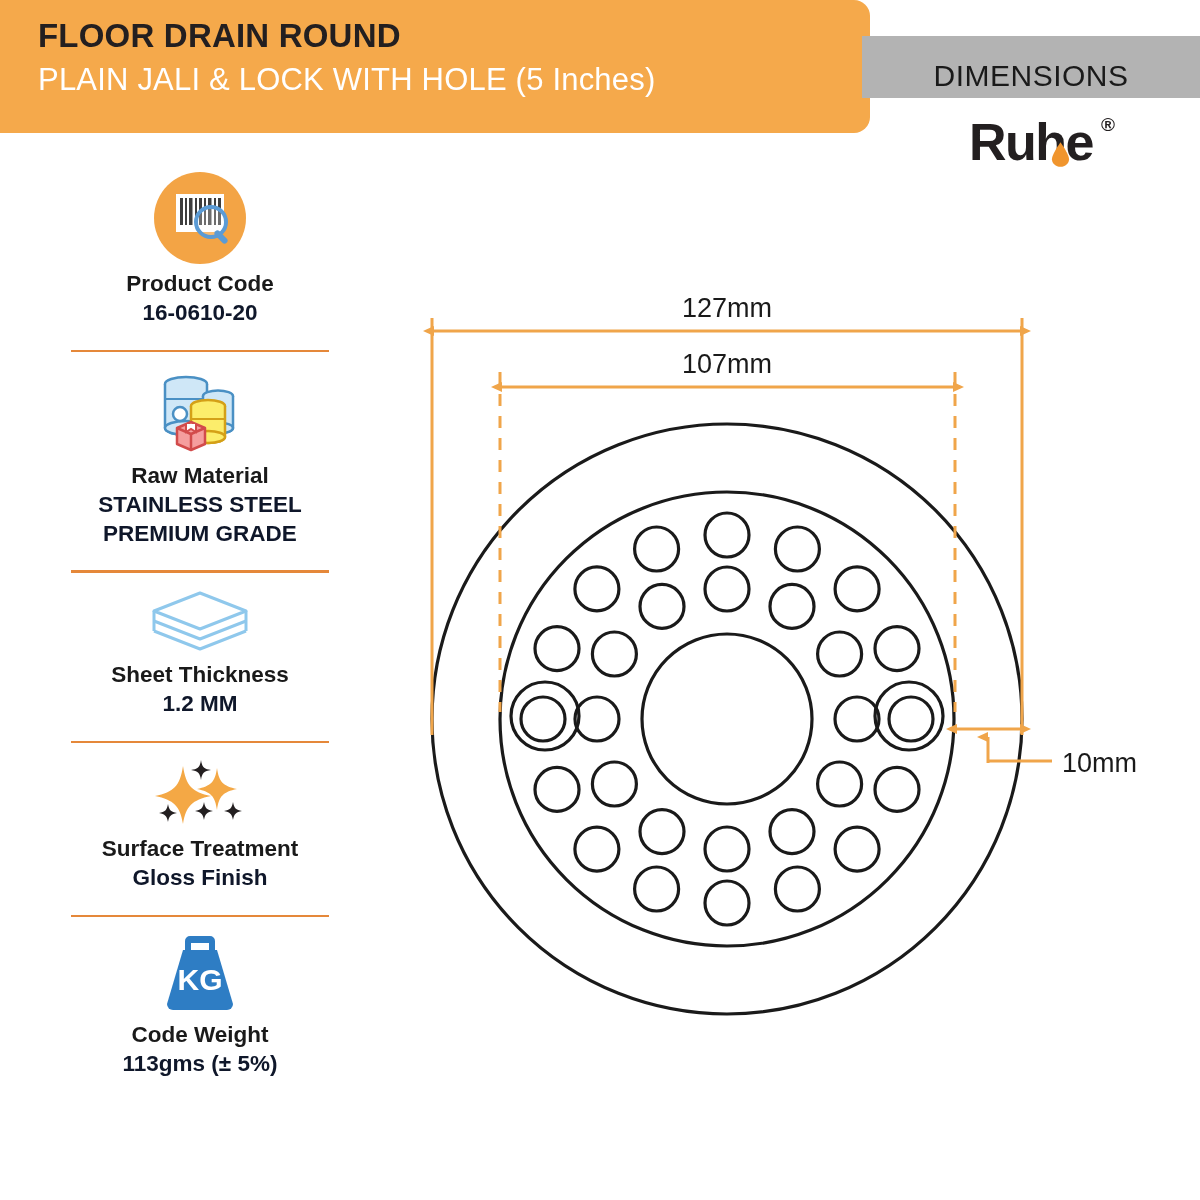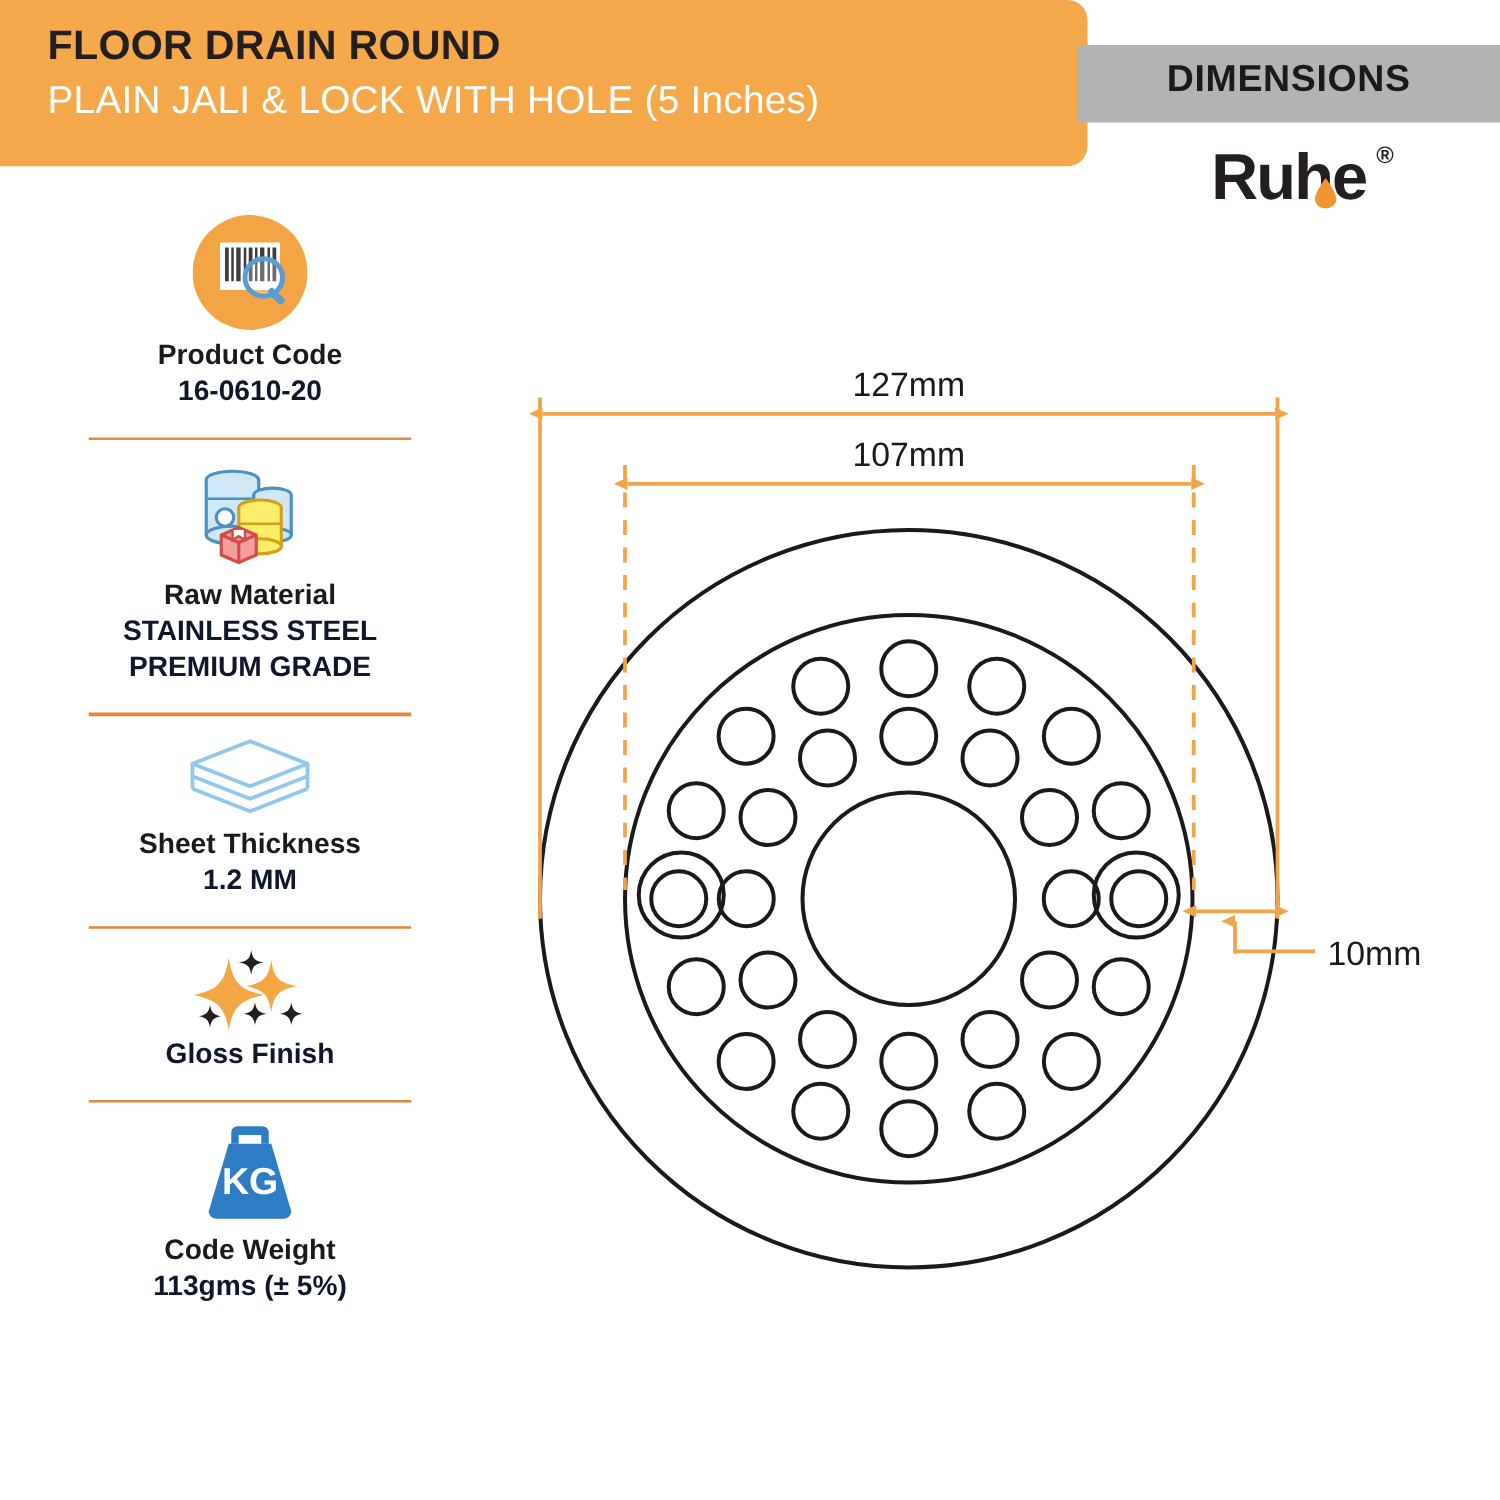--- a/index.html
+++ b/index.html
@@ -55,28 +55,28 @@
     position: absolute;
     left: 862px;
     top: 36px;
     width: 338px;
     height: 62px;
     background: #b3b3b3;
   }
   .dimensions-label {
     position: absolute;
     left: 862px;
-    top: 24px;
+    top: 36px;
     width: 338px;
     height: 80px;
     display: flex;
     align-items: center;
     justify-content: center;
     font-size: 30px;
-    font-weight: bold;
+    font-weight: normal;
     color: #1a1a1a;
     letter-spacing: 0.5px;
   }
   .brand-logo {
     position: absolute;
     left: 862px;
     top: 104px;
     width: 338px;
     height: 66px;
     display: flex;
@@ -282,20 +282,21 @@
     <div class="spec-icon" style="height:74px">
       <svg width="110" height="68" viewBox="0 0 110 68">
         <path d="M38 8 C41 28 47 34 66 38 C47 42 41 48 38 66 C35 48 29 42 10 38 C29 34 35 28 38 8 Z" fill="#f4a845"></path>
         <path d="M72 10 C74 24 78 28 92 31 C78 34 74 38 72 52 C70 38 66 34 52 31 C66 28 70 24 72 10 Z" fill="#f4a845"></path>
         <path d="M56 2 C57 9 59 11 66 12 C59 13 57 15 56 22 C55 15 53 13 46 12 C53 11 55 9 56 2 Z" fill="#231f20"></path>
         <path d="M23 46 C24 52 26 54 32 55 C26 56 24 58 23 64 C22 58 20 56 14 55 C20 54 22 52 23 46 Z" fill="#231f20"></path>
         <path d="M59 44 C60 50 62 52 68 53 C62 54 60 56 59 62 C58 56 56 54 50 53 C56 52 58 50 59 44 Z" fill="#231f20"></path>
         <path d="M88 44 C89 50 91 52 97 53 C91 54 89 56 88 62 C87 56 85 54 79 53 C85 52 87 50 88 44 Z" fill="#231f20"></path>
       </svg>
     </div>
+    <div class="spec-label">Surface Treatment</div>
     <div class="spec-value">Gloss Finish</div>
   </div>
 
   <div class="spec-divider"></div>
 
   <div class="spec-item">
     <div class="spec-icon" style="height:86px">
       <svg width="86" height="84" viewBox="0 0 86 84">
         <path d="M33 6 L53 6 A5 5 0 0 1 58 11 L58 20 L52 20 L52 13 L34 13 L34 20 L28 20 L28 11 A5 5 0 0 1 33 6 Z" fill="#2e7dc4"></path>
         <path d="M26 20 L60 20 L76 74 A6 6 0 0 1 70 80 L16 80 A6 6 0 0 1 10 74 Z" fill="#2e7dc4"></path>

